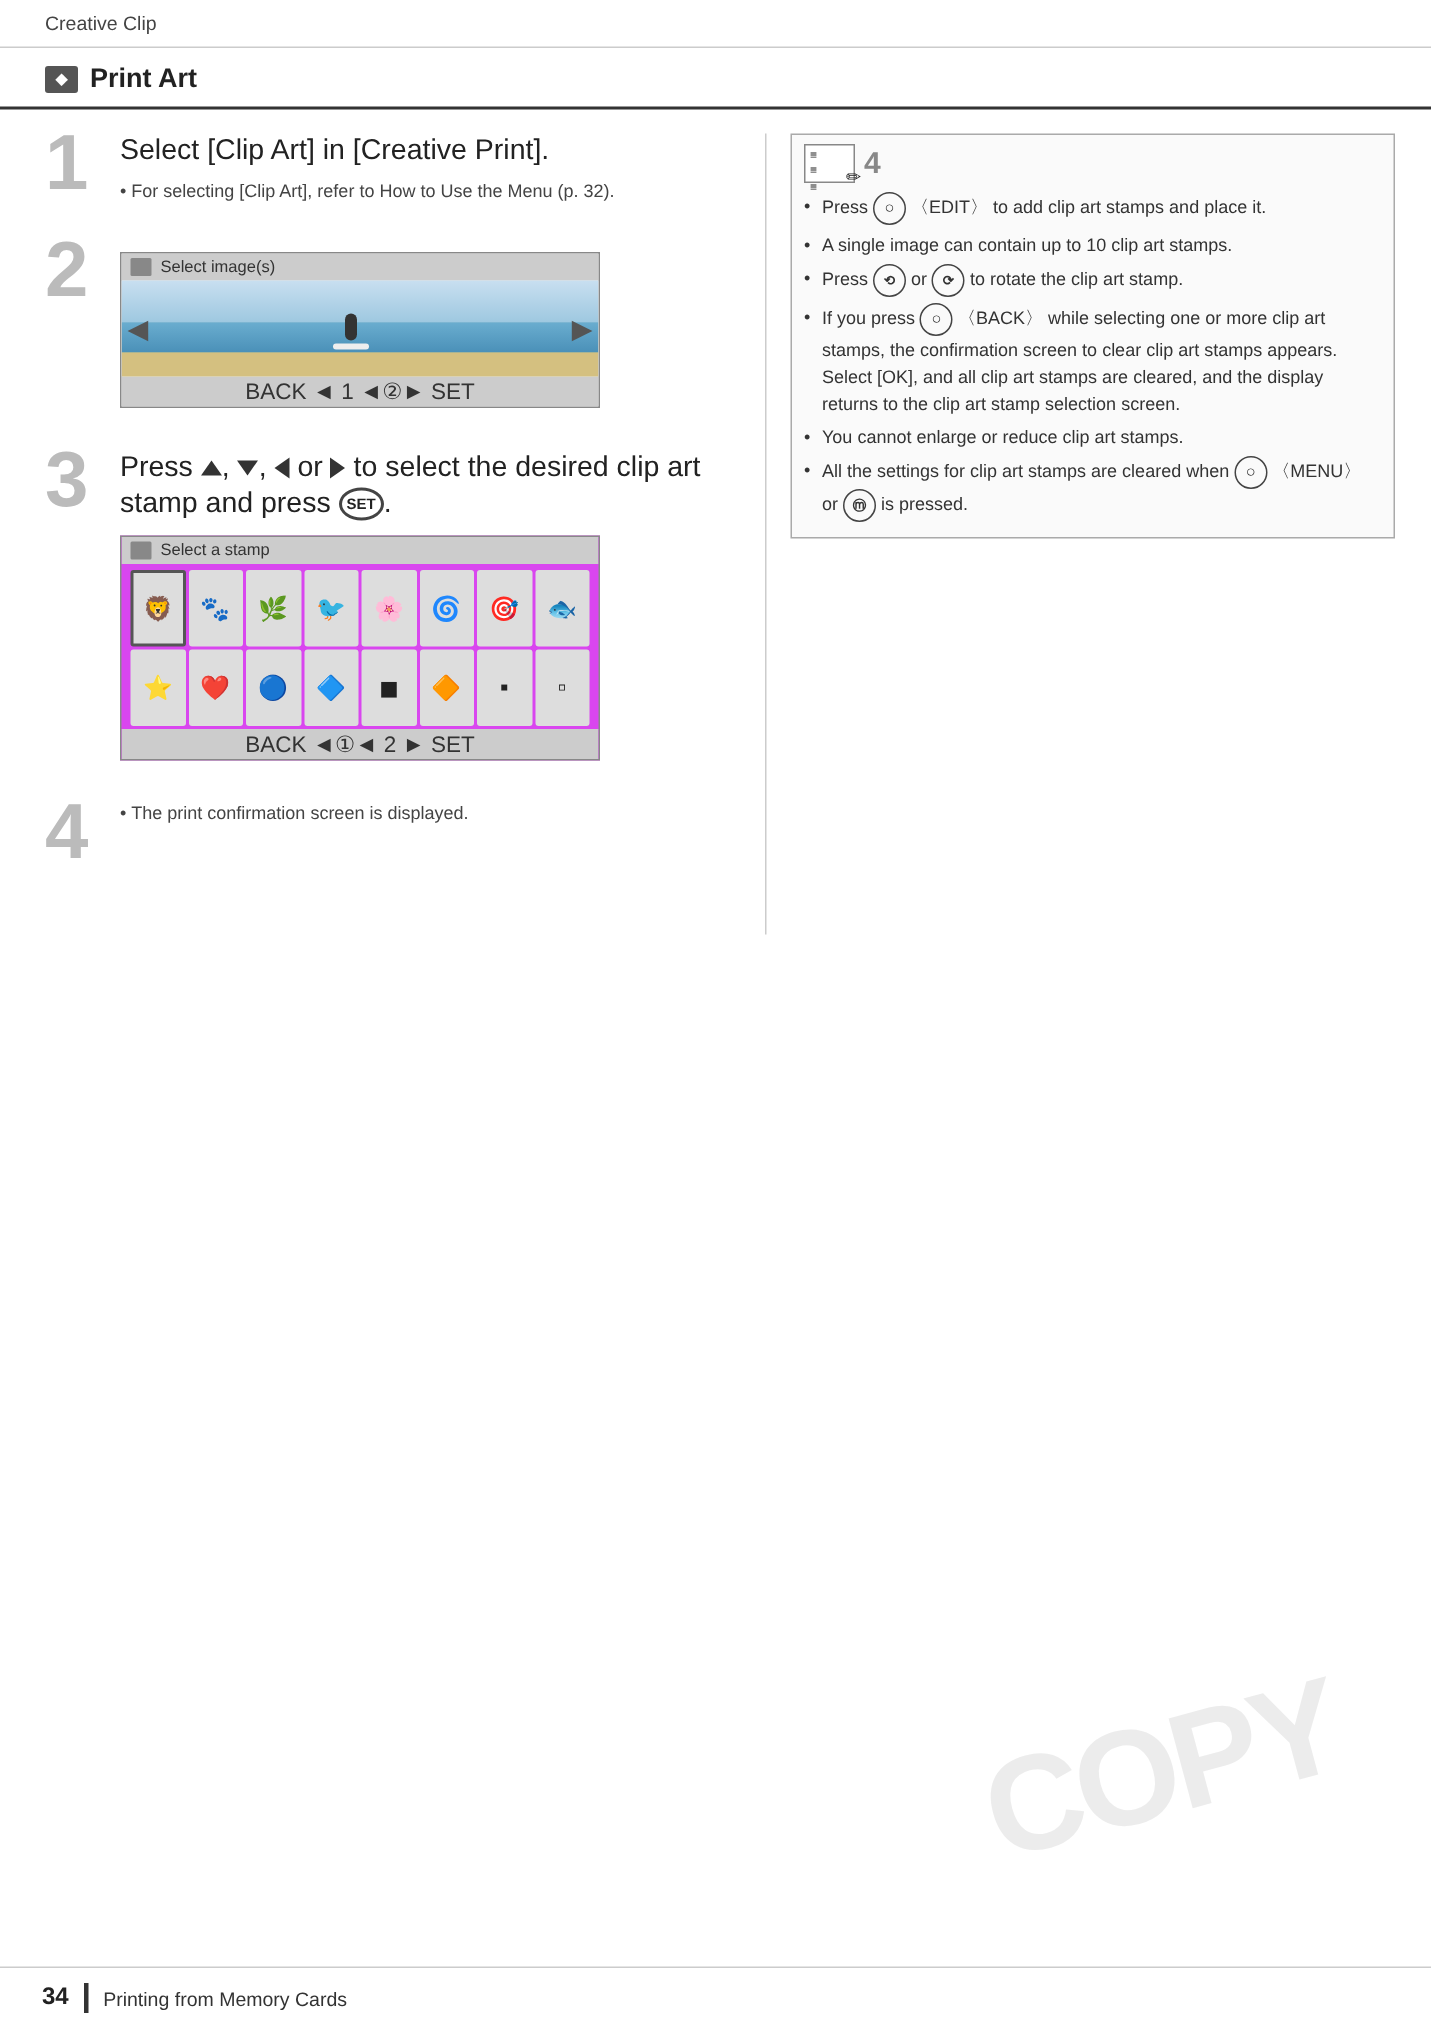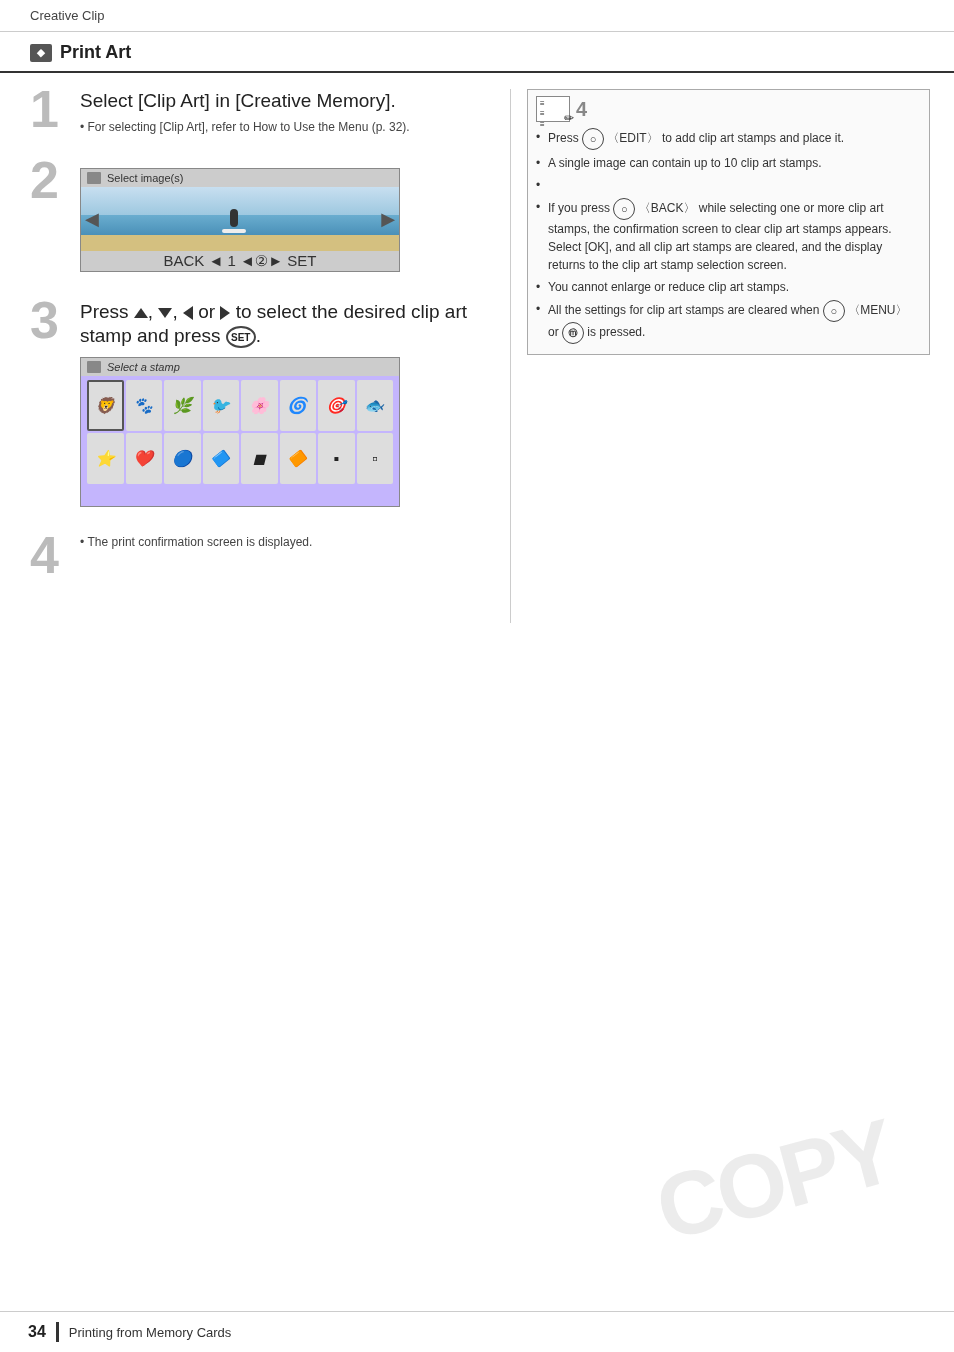--- a/index.html
+++ b/index.html
@@ -164,24 +164,23 @@
       font-size: 15px;
       color: #333;
       gap: 2px;
     }
 
     
     .stamp-screen {
       width: 320px;
       height: 150px;
       border: 1.5px solid #888;
-      background: #c4b5fd;
+      background: #d946ef;
       margin: 8px 0 10px 0;
       overflow: hidden;
-      font-style: italic;
     }
     .stamp-cell {
       background: #ddd;
       display: flex;
       align-items: center;
       justify-content: center;
       font-size: 16px;
       border-radius: 2px;
     }
     .stamp-cell.selected {
@@ -343,21 +342,21 @@
   <span class="section-title">Print Art</span>
 </div>
 
 <div class="main-layout">
 
   <div class="left-col">
 
     <div class="step-block">
       <div class="step-number">1</div>
       <div class="step-content">
-        <div class="step-title">Select [Clip Art] in [Creative Memory].</div>
+        <div class="step-title">Select [Clip Art] in [Creative Print].</div>
         <div class="step-subtitle">
           •&nbsp;For selecting [Clip Art], refer to How to Use the Menu (p. 32).
         </div>
       </div>
     </div>
 
     <div class="step-block">
       <div class="step-number">2</div>
       <div class="step-content">
 
@@ -425,20 +424,23 @@
               <div class="stamp-cell">⭐</div>
               <div class="stamp-cell">❤️</div>
               <div class="stamp-cell">🔵</div>
               <div class="stamp-cell">🔷</div>
               <div class="stamp-cell">◼</div>
               <div class="stamp-cell">🔶</div>
               <div class="stamp-cell">▪</div>
               <div class="stamp-cell">▫</div>
             </div>
           </div>
+          <div class="screen-bottom-bar">
+            BACK&nbsp;◄①◄&nbsp;2&nbsp;►&nbsp;SET
+          </div>
         </div>
       </div>
     </div>
 
     <div class="step-block">
       <div class="step-number">4</div>
       <div class="step-content">
         <div class="step-subtitle">
           •&nbsp;The print confirmation screen is displayed.
         </div>
@@ -465,20 +467,21 @@
         <div class="note-bullet">
           <span class="bullet-dot">•</span>
           <span>Press <span class="btn-icon">○</span> 〈EDIT〉 to add clip art stamps and place it.</span>
         </div>
         <div class="note-bullet">
           <span class="bullet-dot">•</span>
           <span>A single image can contain up to 10 clip art stamps.</span>
         </div>
         <div class="note-bullet">
           <span class="bullet-dot">•</span>
+          <span>Press <span class="btn-icon" style="font-size:9px;">⟲</span> or <span class="btn-icon" style="font-size:9px;">⟳</span> to rotate the clip art stamp.</span>
         </div>
         <div class="note-bullet">
           <span class="bullet-dot">•</span>
           <span>If you press <span class="btn-icon">○</span> 〈BACK〉 while selecting one or more clip art stamps, the confirmation screen to clear clip art stamps appears. Select [OK], and all clip art stamps are cleared, and the display returns to the clip art stamp selection screen.</span>
         </div>
         <div class="note-bullet">
           <span class="bullet-dot">•</span>
           <span>You cannot enlarge or reduce clip art stamps.</span>
         </div>
         <div class="note-bullet">

